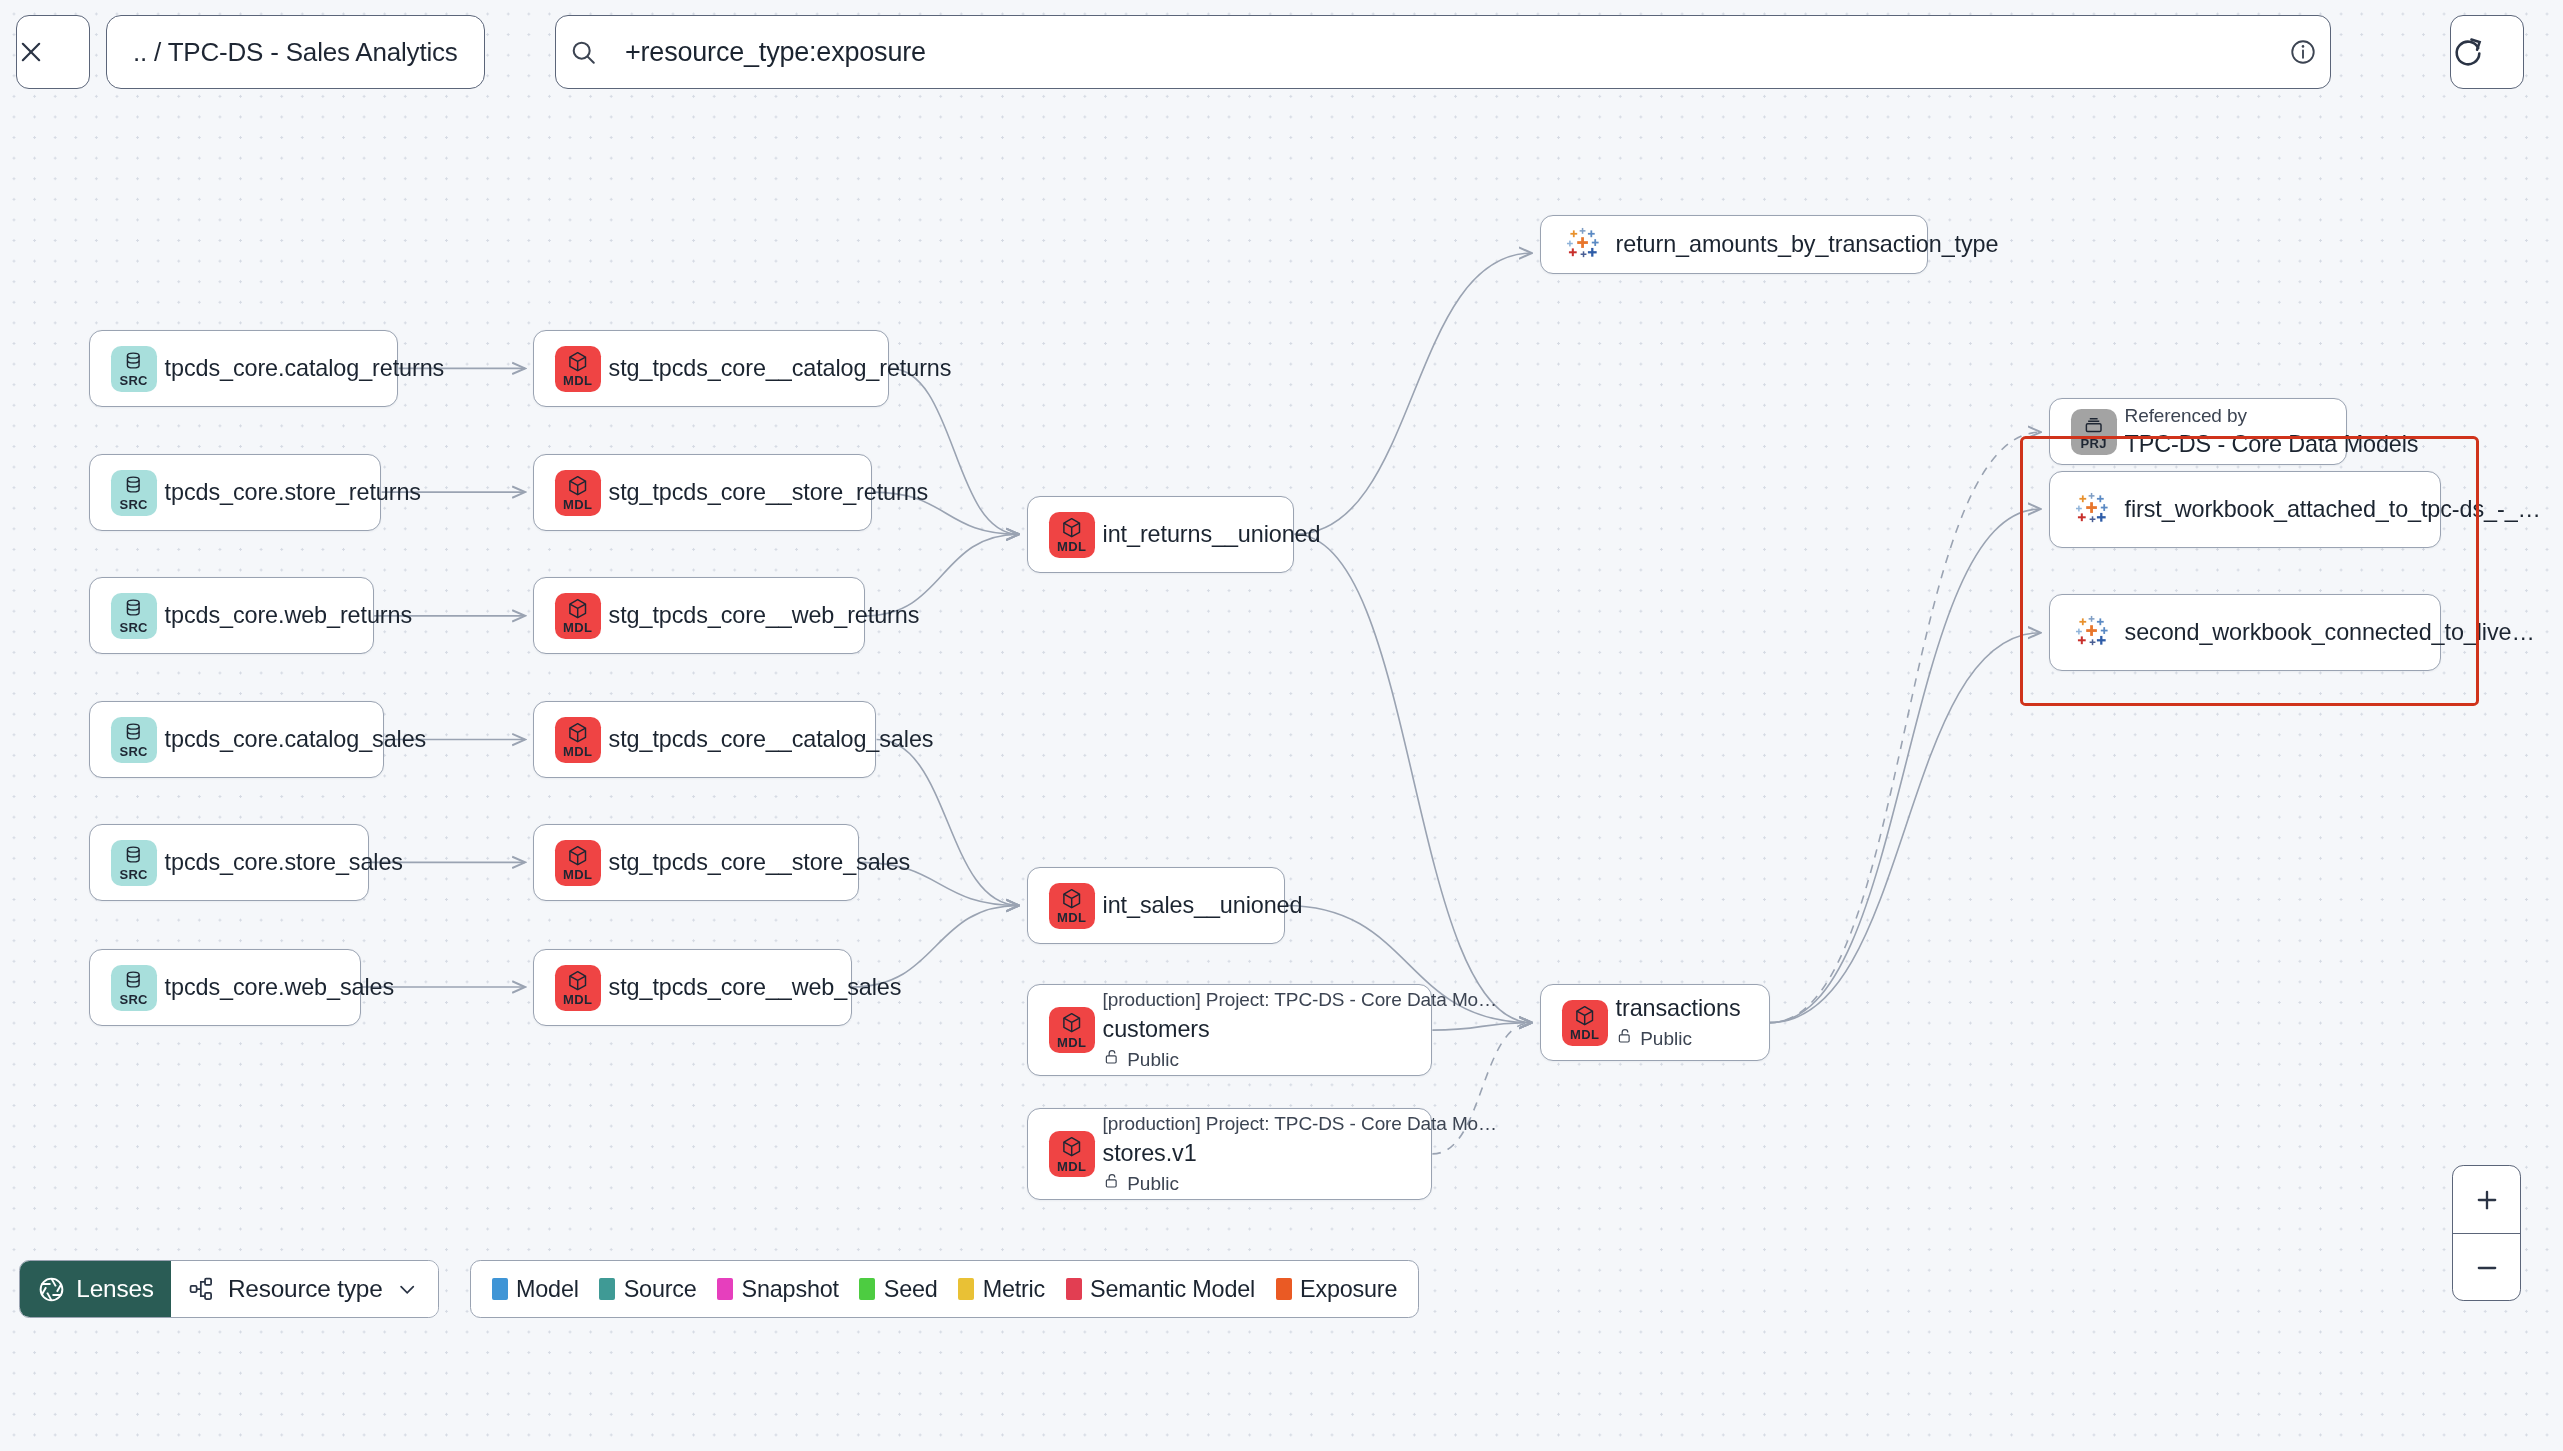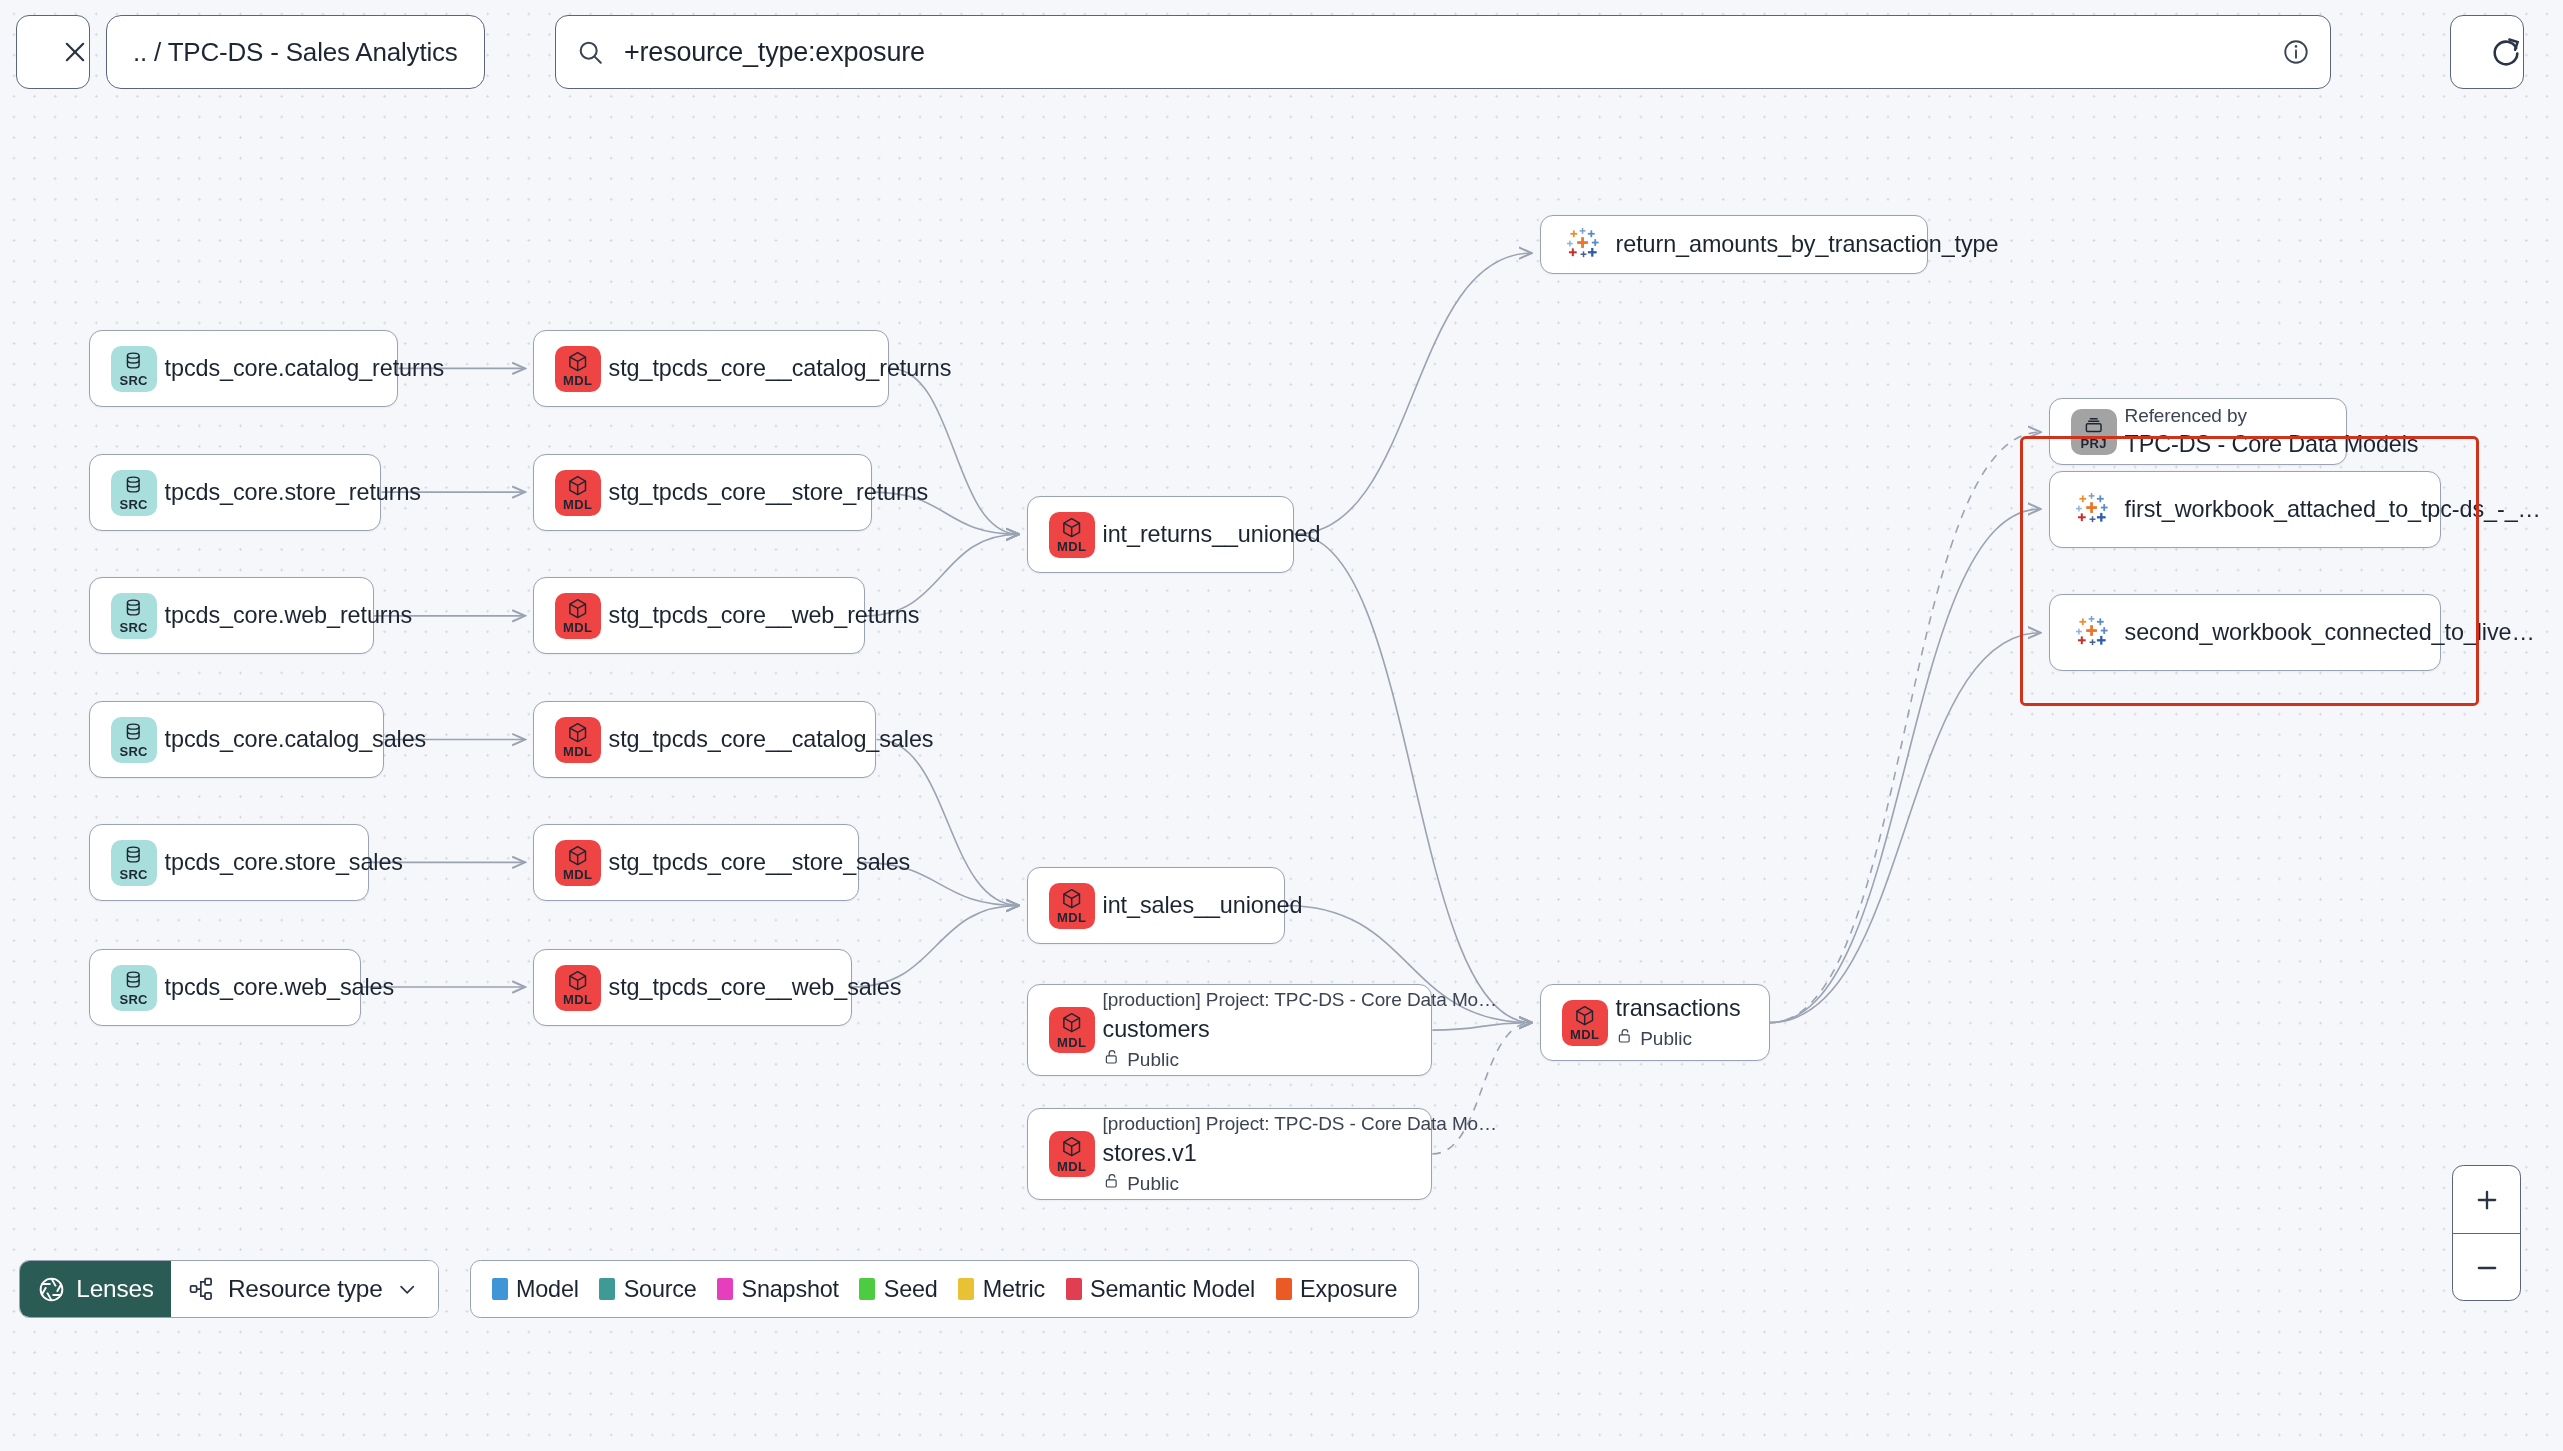--- a/index.html
+++ b/index.html
@@ -11,28 +11,28 @@
     background-position:3.7px 3.7px;
     font-family:"Liberation Sans", sans-serif;
     color:#222b3a;
     -webkit-font-smoothing:antialiased;
   }
 
   
   #header{position:absolute;left:0;top:0;width:2563px;height:105px;}
   .hdr-btn{
     position:absolute;background:#fff;border:1.5px solid #5b6579;border-radius:13px;
-    box-sizing:border-box;display:flex;align-items:center;justify-content:flex-end;
+    box-sizing:border-box;display:flex;align-items:center;justify-content:flex-start;
   }
   #close-btn{left:16px;top:15px;width:74px;height:74px;cursor:pointer;}
   #breadcrumb-btn{left:106px;top:15px;height:74px;padding:0 26px;border-radius:15px;
     display:flex;align-items:center;cursor:pointer;}
   #breadcrumb-btn span{font-size:26px;letter-spacing:-0.2px;color:#1e2633;white-space:nowrap;}
   #search-bar{left:555px;top:15px;width:1776px;height:74px;border-radius:13px;
-    display:flex;align-items:center;padding:0 20px;box-sizing:border-box;}
+    display:flex;align-items:center;padding:0 13px;box-sizing:border-box;gap:8px;}
   #search-text{font-size:27px;color:#1b2430;margin-left:19px;letter-spacing:-0.2px;}
   #info-icon-wrap{margin-left:auto;display:flex;align-items:center;}
   #refresh-btn{left:2450px;top:15px;width:74px;height:74px;cursor:pointer;}
 
   
   #canvas{position:absolute;left:0;top:105px;width:2563px;height:1346px;}
   #edges{position:absolute;left:0;top:0;width:2563px;height:1346px;pointer-events:none;}
 
   .node{
     position:absolute;background:#fff;border:1.4px solid #9aa3b2;border-radius:13px;

